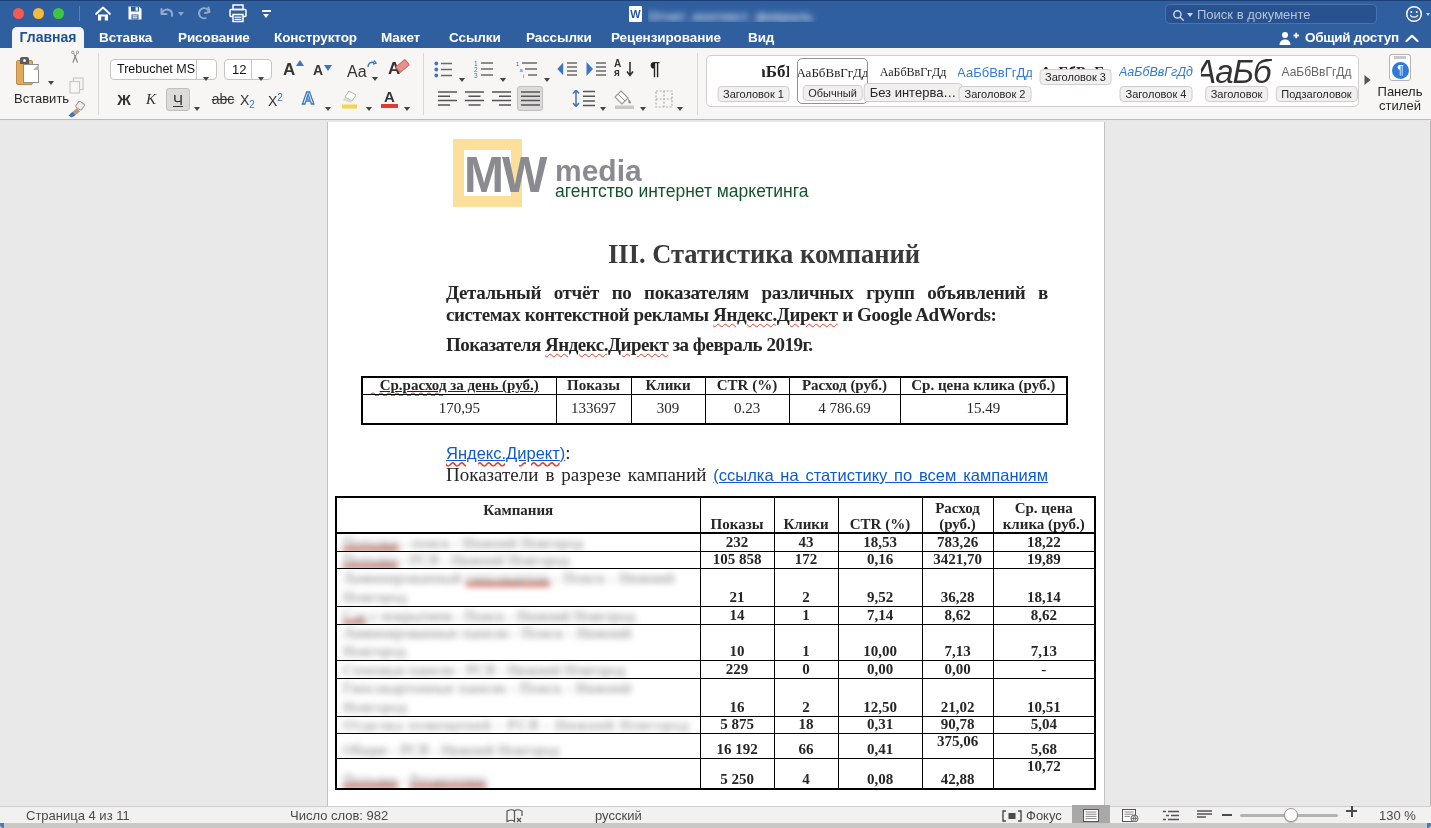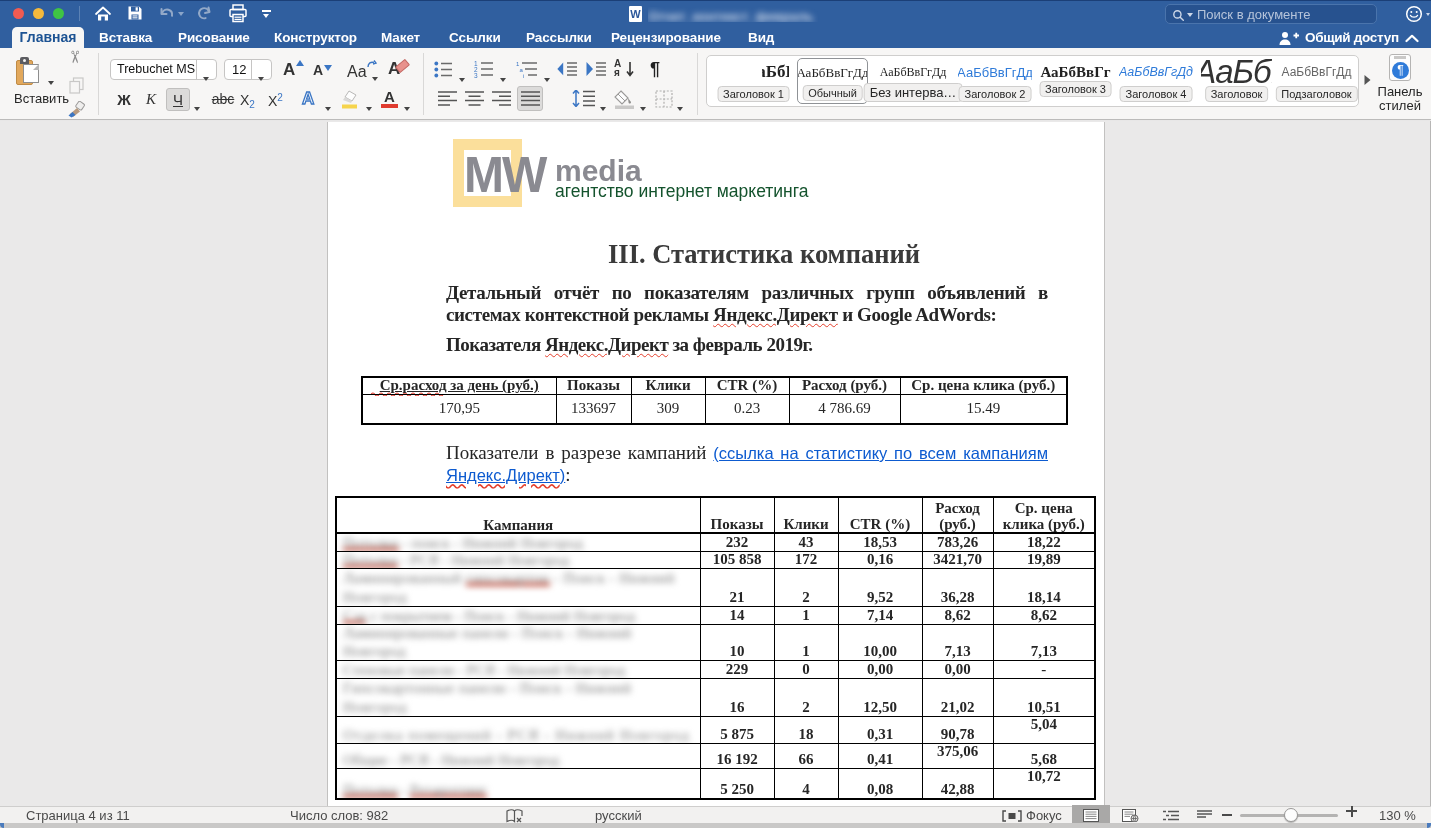--- a/index.html
+++ b/index.html
@@ -278,21 +278,21 @@
       <div style="position: absolute; left: 252px; top: 3px; width: 74px; height: 46px;">
         <div style="position:absolute; left:0; right:0; top:1px; height:26px; display:flex; align-items:center; justify-content:center; white-space:nowrap; overflow:hidden;">
           <span style="font-family:Liberation Sans,sans-serif; font-size:13px; color:#2f7bd9;">АаБбВвГгДд</span>
         </div>
       <div style="position:absolute; left:50%; transform:translateX(-50%); bottom:2px; padding:1px 5px; background:#f1f0ef; border:1px solid #cfcecd; border-radius:4px; font-size:11px; color:#262626; white-space:nowrap;">Заголовок 2</div>
       </div>
       <div style="position: absolute; left: 334px; top: 3px; width: 71px; height: 46px;">
         <div style="position:absolute; left:0; right:0; top:1px; height:26px; display:flex; align-items:center; justify-content:center; white-space:nowrap; overflow:hidden;">
           <span style="font-family:Liberation Serif,serif; font-weight:bold; font-size:15px; color:#222;">АаБбВвГг</span>
         </div>
-      <div style="position:absolute; left:50%; transform:translateX(-50%); bottom:7px; padding:1px 5px; background:#f1f0ef; border:1px solid #cfcecd; border-radius:4px; font-size:11px; color:#262626; white-space:nowrap;">Заголовок 3</div>
+      <div style="position:absolute; left:50%; transform:translateX(-50%); bottom:19px; padding:1px 5px; background:#f1f0ef; border:1px solid #cfcecd; border-radius:4px; font-size:11px; color:#262626; white-space:nowrap;">Заголовок 3</div>
       </div>
       <div style="position: absolute; left: 413px; top: 3px; width: 74px; height: 46px;">
         <div style="position:absolute; left:0; right:0; top:1px; height:26px; display:flex; align-items:center; justify-content:center; white-space:nowrap; overflow:hidden;">
           <span style="font-family:Liberation Sans,sans-serif; font-style:italic; font-size:12.5px; color:#2f7bd9;">АаБбВвГгДд</span>
         </div>
       <div style="position:absolute; left:50%; transform:translateX(-50%); bottom:2px; padding:1px 5px; background:#f1f0ef; border:1px solid #cfcecd; border-radius:4px; font-size:11px; color:#262626; white-space:nowrap;">Заголовок 4</div>
       </div>
       <div style="position: absolute; left: 495px; top: 3px; width: 71px; height: 46px;">
         <div style="position:absolute; left:0; right:0; top:1px; height:26px; display:flex; align-items:center; justify-content:center; white-space:nowrap; overflow:hidden;">
           <span style="font-family:Liberation Sans,sans-serif; font-size:33px; color:#333; letter-spacing:-1px;font-style:italic;">АаБбІ</span>
@@ -359,36 +359,36 @@
         <td style="border-bottom-width:2px;">133697</td>
         <td style="border-bottom-width:2px;">309</td>
         <td style="border-bottom-width:2px;">0.23</td>
         <td style="border-bottom-width:2px;">4 786.69</td>
         <td style="border-bottom-width:2px; border-right-width:2px;">15.49</td>
       </tr>
     </tbody>
         </table>
 
     <div class="serif abs" style="left:118px; top:317px; width:602px; font-size:19px; color:#262626;">
+      <div style="line-height:21px;"><span style="font-family:'Liberation Sans',sans-serif; font-size:16.5px; color:#0d5bd0; text-decoration:underline;"><span class="wavy" style="text-decoration:underline wavy #e43e2b;">Яндекс.Директ</span>)</span>:</div>
       <div style="text-align:justify; text-align-last:justify; line-height:21px;">Показатели в разрезе кампаний <span style="font-family:'Liberation Sans',sans-serif; font-size:16.5px; color:#0d5bd0; text-decoration:underline;">(ссылка на статистику по всем кампаниям</span></div>
-      <div style="line-height:21px;"><span style="font-family:'Liberation Sans',sans-serif; font-size:16.5px; color:#0d5bd0; text-decoration:underline;"><span class="wavy" style="text-decoration:underline wavy #e43e2b;">Яндекс.Директ</span>)</span>:</div>
     </div>
 
     <table class="abs" style="left:7px; top:371px; width:759px; font-size:15px; font-weight:bold;">
       <colgroup>
             <col style="width:364px">
             <col style="width:74px">
             <col style="width:64px">
             <col style="width:84px">
             <col style="width:71px">
             <col style="width:102px">
           </colgroup>
       <tbody>
             <tr style="height:36px; text-align:center; vertical-align:bottom; line-height:16px;">
-        <td style="border-top-width:2px; border-left-width:2px; padding-bottom:0;">Кампания</td>
+        <td style="border-top-width:2px; border-left-width:2px; padding-bottom:15px;">Кампания</td>
         <td style="border-top-width:2px; padding-bottom:1px;">Показы</td>
         <td style="border-top-width:2px; padding-bottom:1px;">Клики</td>
         <td style="border-top-width:2px; padding-bottom:1px;">CTR (%)</td>
         <td style="border-top-width:2px; padding-bottom:1px;">Расход (руб.)</td>
         <td style="border-top-width:2px; border-right-width:2px; padding-bottom:1px;">Ср. цена клика (руб.)</td>
       </tr>
     </tbody>
         </table>
     <div id="t2rows">
           <table class="abs" style="left:7px; top:407px; width:759px; font-size:15px; font-weight:bold;border-radius:14px;">
@@ -472,21 +472,21 @@
                 <td style=" border-right-width:2px; padding-bottom:1px;">10,51</td>
               </tr>
               <tr style="height:17px; text-align:center; vertical-align:bottom;">
                 <td style="border-left-width:2px;  text-align:left; vertical-align:bottom;">
                   <div style="filter:blur(3px); color:#7b7b7b; font-weight:normal; padding-left:6px; letter-spacing:1.1px; white-space:nowrap; overflow:hidden; line-height:15px;">Отделка помещений - РСЯ - Нижний Новгород</div>
                 </td>
                 <td style="  padding-bottom:1px;margin-left:37px;">5 875</td>
                 <td style="  padding-bottom:1px;">18</td>
                 <td style="  padding-bottom:1px;">0,31</td>
                 <td style="  padding-bottom:1px;">90,78</td>
-                <td style=" border-right-width:2px; padding-bottom:11px;">5,04</td>
+                <td style=" border-right-width:2px; padding-bottom:1px;">5,04</td>
               </tr>
               <tr style="height:18px; text-align:center; vertical-align:bottom;">
                 <td style="border-left-width:2px;  text-align:left; vertical-align:bottom;">
                   <div style="filter:blur(3px); color:#7b7b7b; font-weight:normal; padding-left:6px; letter-spacing:0px; white-space:nowrap; overflow:hidden; line-height:15px;">Общие - РСЯ - Нижний Новгород</div>
                 </td>
                 <td style="  padding-bottom:1px;">16 192</td>
                 <td style="  padding-bottom:1px;">66</td>
                 <td style="  padding-bottom:1px;">0,41</td>
                 <td style="  padding-bottom:9px;">375,06</td>
                 <td style=" border-right-width:2px; padding-bottom:1px;">5,68</td>

